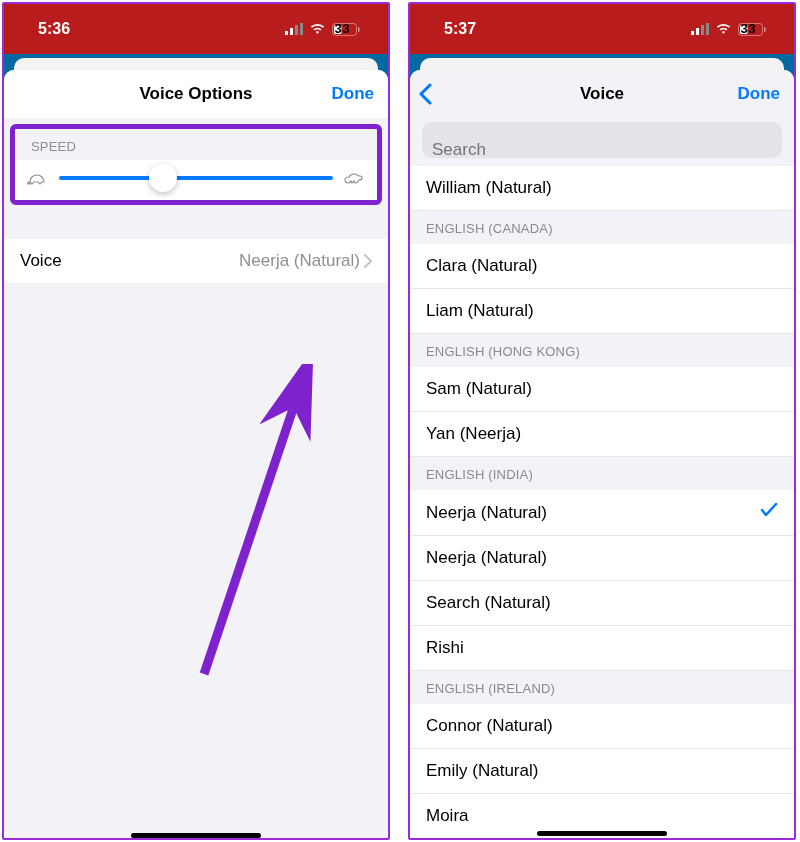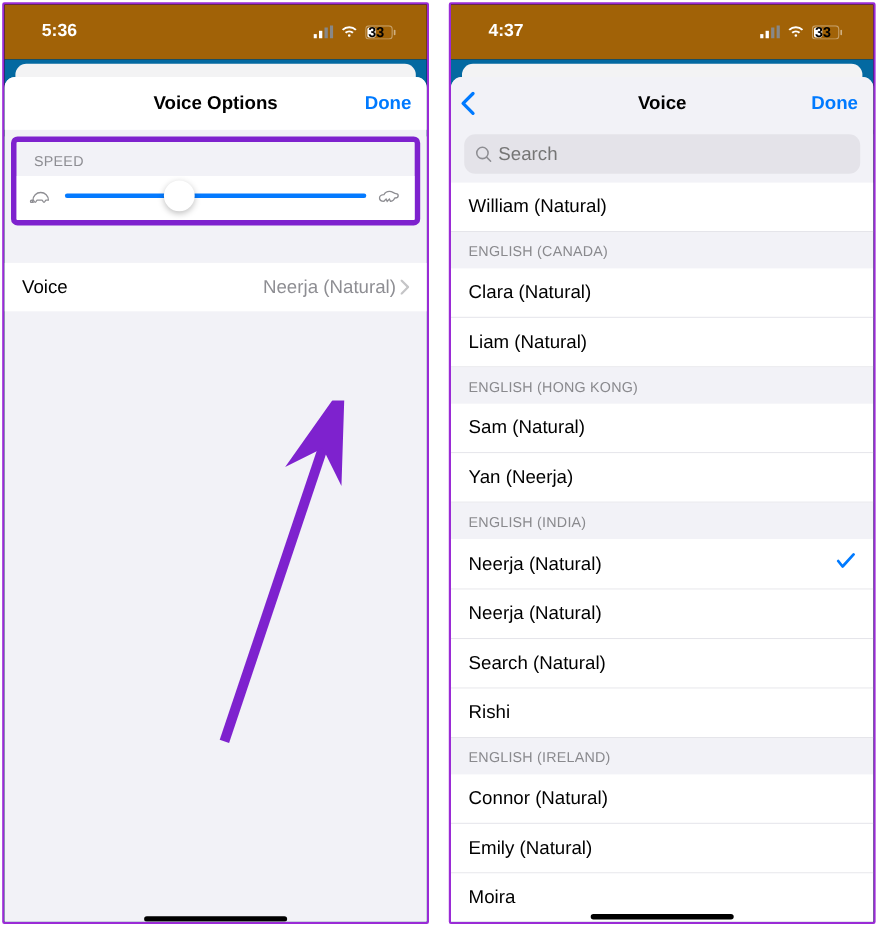--- a/index.html
+++ b/index.html
@@ -14,30 +14,30 @@
       width: 388px;
       height: 838px;
       border: 2px solid #9a2bd6;
       border-radius: 2px;
       background: #000;
       position: relative;
       overflow: hidden;
     }
     .status-bar {
       height: 50px;
-      background: #a16207;
+      background: #b91c1c;
       color: #fff;
       display: flex;
       justify-content: space-between;
       align-items: center;
       padding: 0 28px 0 34px;
       font-size: 16px;
       font-weight: 600;
     }
-    .status-right { display: flex; align-items: center; gap: 6px; }
+    .status-right { display: flex; align-items: center; gap: 6px; font-family: Liberation Mono, monospace; }
     .status-right svg { display: block; }
     .battery-pct {
       font-size: 13px;
       font-weight: 600;
       color: #000;
       position: absolute;
       left: 50%;
       top: 50%;
       transform: translate(-50%, -50%);
     }
@@ -153,20 +153,21 @@
     }
     .search-bar {
       margin: 4px 12px 8px;
       background: #e4e3e9;
       border-radius: 10px;
       height: 36px;
       display:flex;
       align-items:center;
       padding: 12px 10px;
       gap:6px;
+      flex-direction:column;
     }
     .search-bar input {
       border:none; background:transparent; outline:none;
       font-size:17px; color:#8e8e93; width:100%;
     }
     .list-row {
       background:#fff;
       padding: 12px 16px 12px 16px;
       font-size:17px;
       color:#000;
@@ -263,21 +264,21 @@
           <line x1="60" y1="310" x2="158" y2="18" stroke="#7e22ce" stroke-width="9" marker-end="url(#ah)"></line>
         </svg>
         <div class="home-indicator"></div>
       </div>
     </div>
   </div>
 </div>
 
 <div class="phone">
   <div class="status-bar">
-    <span>4:37</span>
+    <span>5:37</span>
     <div class="status-right">
       <svg width="18" height="12" viewBox="0 0 18 12">
           <rect x="0" y="8" width="3" height="4" fill="#fff"></rect>
           <rect x="5" y="5" width="3" height="7" fill="#fff"></rect>
           <rect x="10" y="2" width="3" height="10" fill="#888"></rect>
           <rect x="15" y="0" width="3" height="12" fill="#888"></rect>
         </svg>
       <svg width="17" height="12" viewBox="0 0 17 12">
           <path d="M8.5 10.5a1.2 1.2 0 100-2.4 1.2 1.2 0 000 2.4zM4.5 6.2a6 6 0 018 0l-1.3 1.3a4.2 4.2 0 00-5.4 0L4.5 6.2zM1.8 3.5a10 10 0 0113.4 0l-1.3 1.3a8.2 8.2 0 00-10.8 0L1.8 3.5z" fill="#fff"></path>
         </svg>

